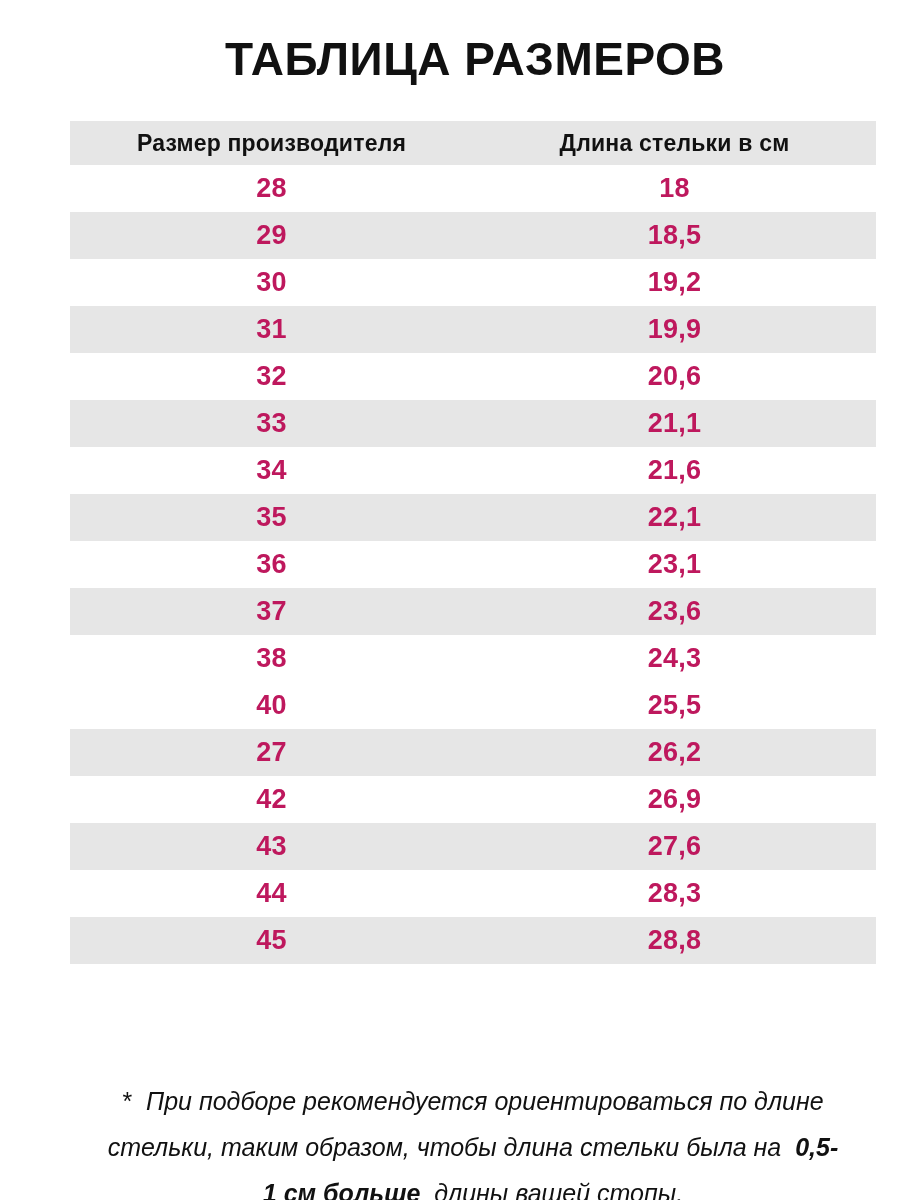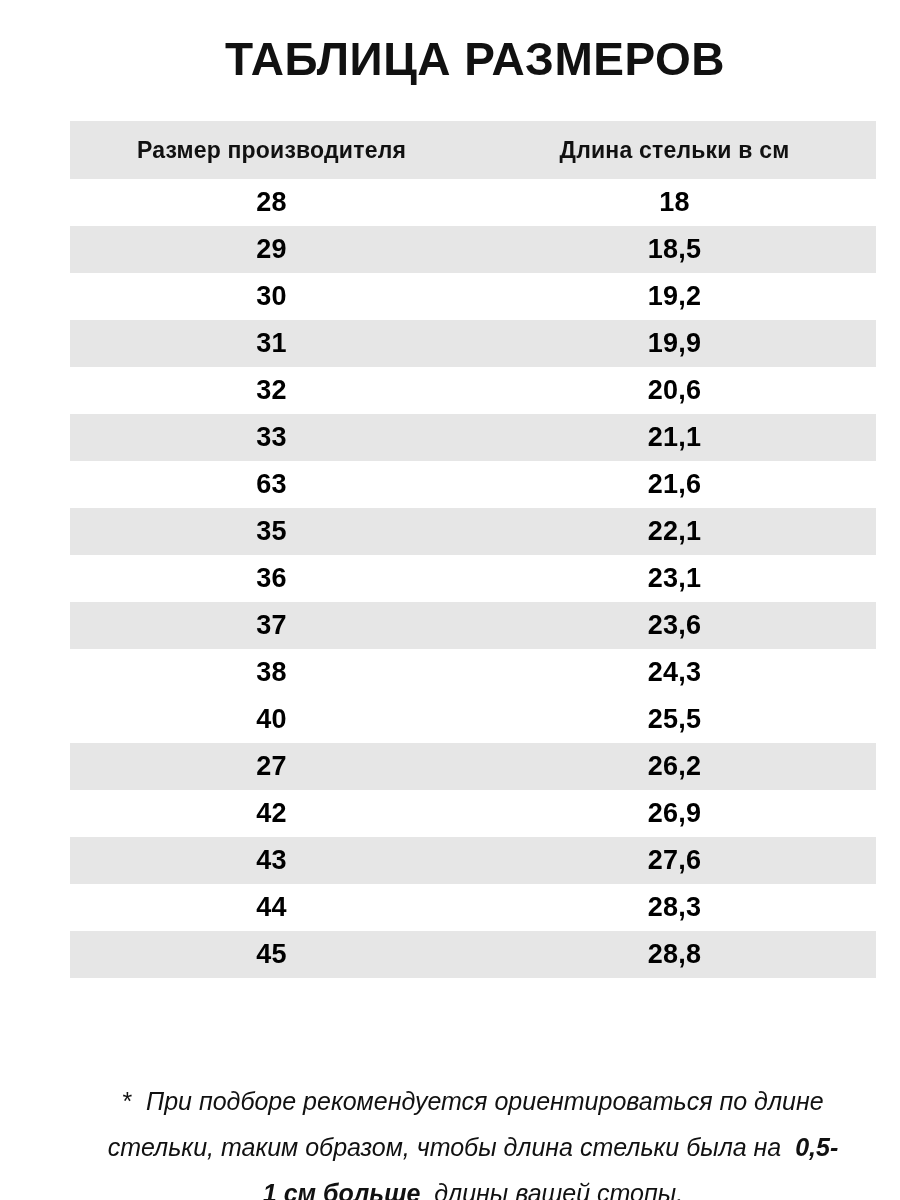--- a/index.html
+++ b/index.html
@@ -63,31 +63,31 @@
   }
 
   .size-table thead tr {
     background: #e6e6e6;
   }
   .size-table th {
     font-size: 23px;
     font-weight: 700;
     letter-spacing: 0.2px;
     color: #111111;
-    height: 58px;
+    height: 44px;
     white-space: nowrap;
   }
 
   .size-table tbody tr.odd  { background: #ffffff; }
   .size-table tbody tr.even { background: #e6e6e6; }
 
   .size-table td {
     font-size: 27px;
     font-weight: 700;
-    color: #000000;
+    color: #be185d;
     letter-spacing: 0.3px;
   }
 
   
   .footnote {
     position: absolute;
     left: 45px;
     top: 1078px;
     width: 806px;
     text-align: center;
@@ -144,21 +144,21 @@
       </tr>
       <tr class="odd">
         <td>32</td>
         <td>20,6</td>
       </tr>
       <tr class="even">
         <td>33</td>
         <td>21,1</td>
       </tr>
       <tr class="odd">
-        <td>63</td>
+        <td>34</td>
         <td>21,6</td>
       </tr>
       <tr class="even">
         <td>35</td>
         <td>22,1</td>
       </tr>
       <tr class="odd">
         <td>36</td>
         <td>23,1</td>
       </tr>

